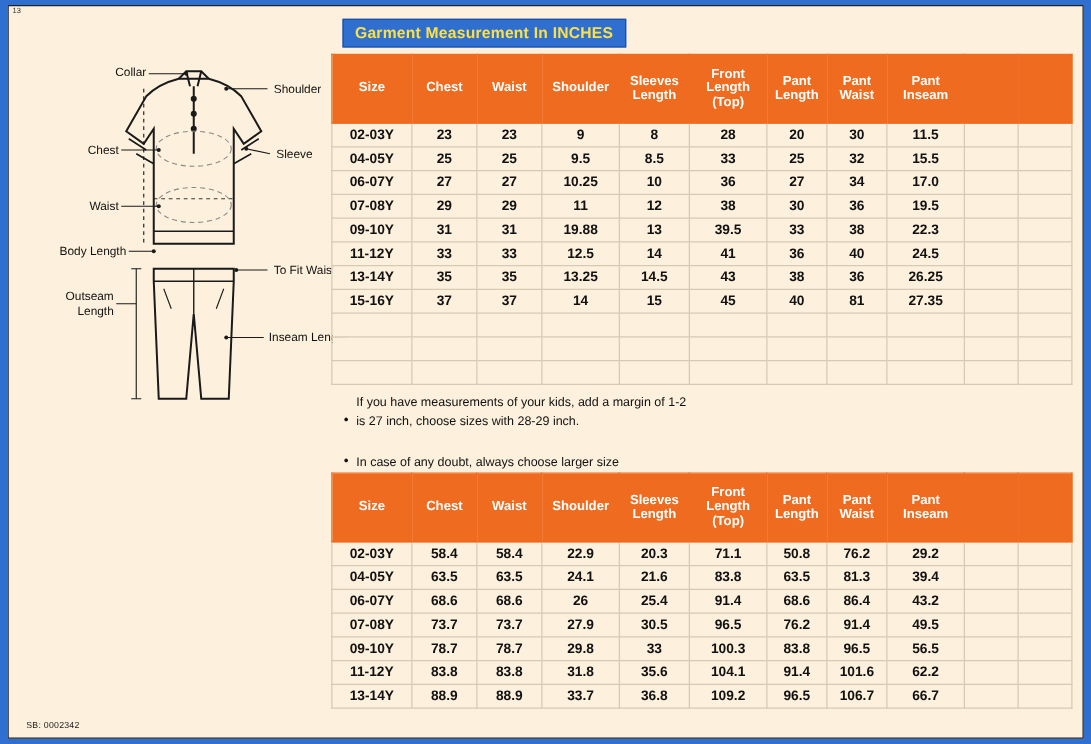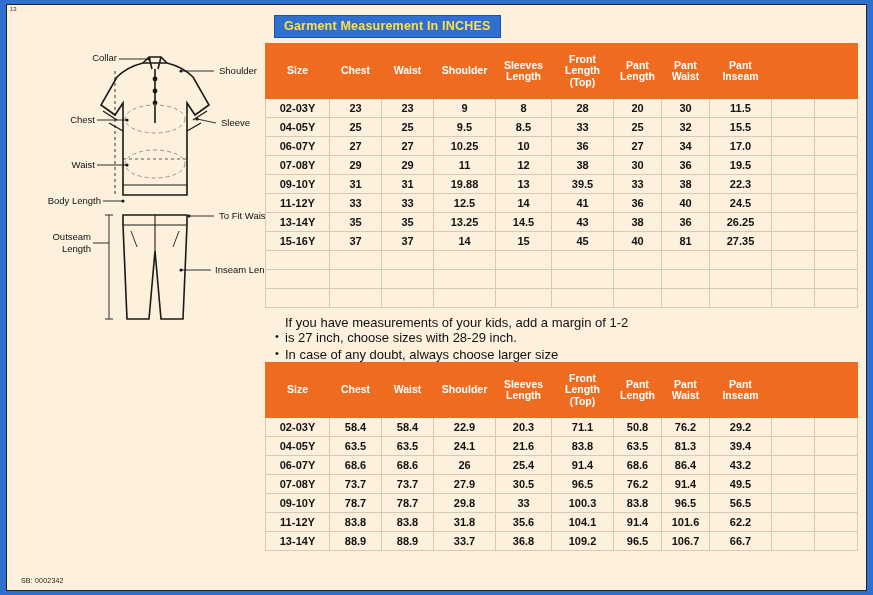--- a/index.html
+++ b/index.html
@@ -115,28 +115,28 @@
   }
   table.size-table tbody tr td:first-child {
     font-weight: bold;
   }
   .filler-row td {
     height: 18px;
   }
 
   .notes {
     margin: 7px 0 0 10px;
-    font-size: 13px;
+    font-size: 10px;
     color: #111;
     line-height: 15px;
   }
   .note-line { display: block; }
   .note-bullet {
     position: relative;
-    margin-top: 2px;
+    margin-top: 18px;
     padding-left: 10px;
   }
   .note-bullet::before {
     content: "\2022";
     position: absolute;
     left: 0;
     top: -1px;
     font-size: 11px;
   }
   .para-wrap {

